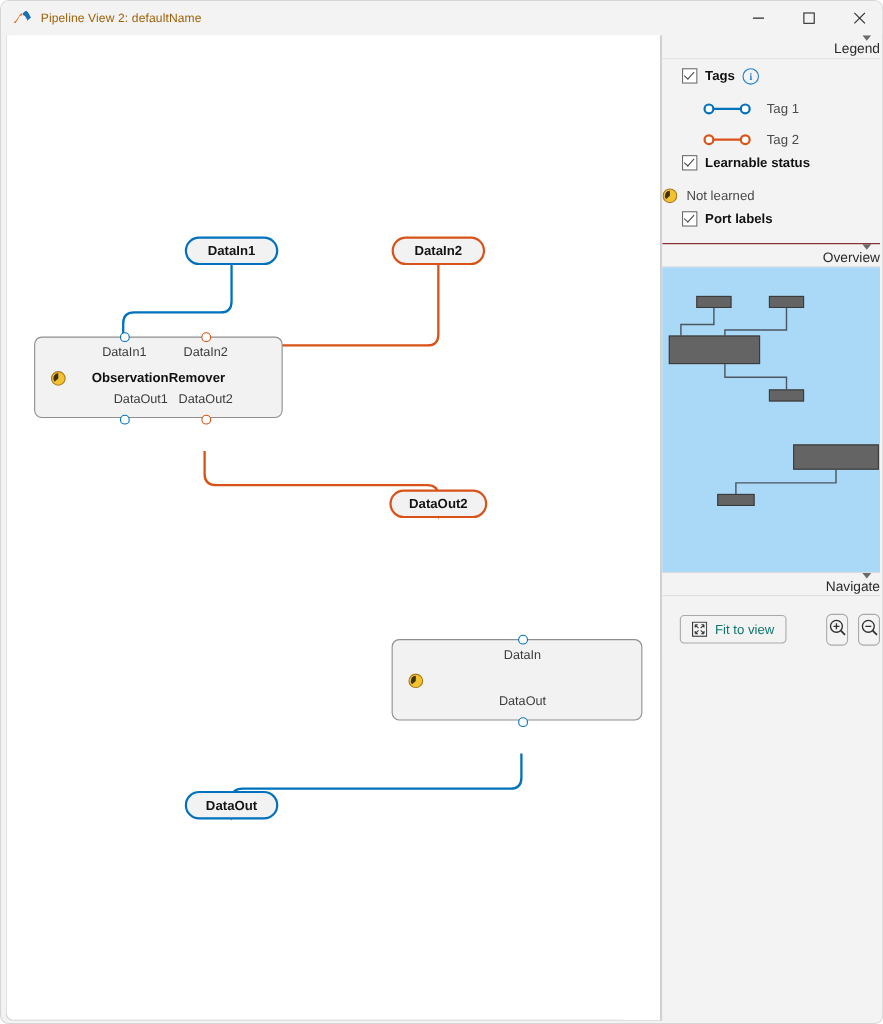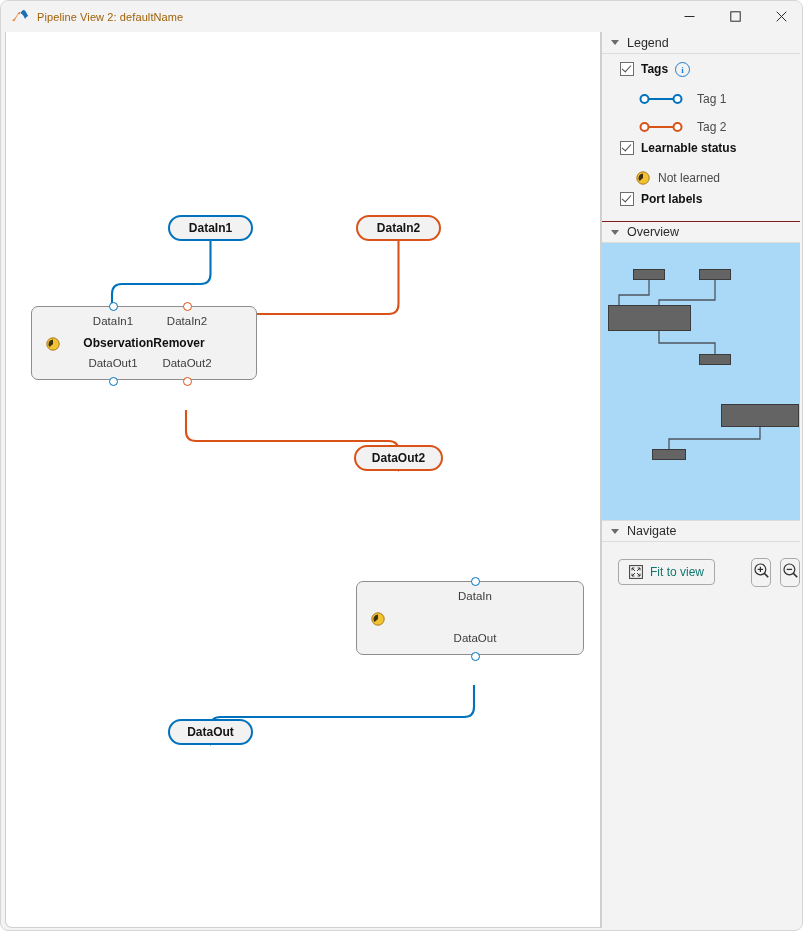--- a/index.html
+++ b/index.html
@@ -85,25 +85,26 @@
     background: #f3f3f3;
     box-sizing: border-box;
     border-left: 1px solid #d0d0d0;
     overflow: hidden;
   }
 
   
   .sect-head {
     height: 22px;
     display: flex;
-    align-items: center;
+    align-items: flex-end;
     background: #f3f3f3;
     border-bottom: 1px solid #dcdcdc;
     padding-left: 9px;
     box-sizing: border-box;
+    flex-direction: column;
   }
   .tri {
     width: 0; height: 0;
     border-left: 4.5px solid transparent;
     border-right: 4.5px solid transparent;
     border-top: 5px solid #6b6b6b;
     margin-right: 8px;
   }
   .sect-title {
     font-size: 12.5px;
@@ -164,21 +165,20 @@
   .tag-swatch { width: 44px; height: 12px; flex: 0 0 auto; }
   .tag-name {
     margin-left: 14px;
     font-size: 12px;
     color: #4a4a4a;
   }
   .status-row {
     display: flex;
     align-items: center;
     height: 28px;
-    padding-left: 34px;
   }
   .status-name {
     margin-left: 8px;
     font-size: 12px;
     color: #4a4a4a;
   }
   .clock {
     width: 14px; height: 14px;
     flex: 0 0 auto;
   }
@@ -366,21 +366,21 @@
         <div class="block" style="left:25px; top:274px; width:226px; height:74px;">
           <span class="badge-clock" style="left:14px; top:30px;">
             <svg width="14" height="14" viewBox="0 0 14 14">
               <circle cx="7" cy="7" r="6.2" fill="#F2C230" stroke="#A8791C" stroke-width="1"></circle>
               <path d="M7 7 L7 2.4 A4.6 4.6 0 0 0 3.6 10 Z" fill="#3d3112"></path>
             </svg>
           </span>
           <span class="block-name" style="top:29px;">ObservationRemover</span>
           <span class="port-label" style="left:41px; top:8px; width:80px;">DataIn1</span>
           <span class="port-label" style="left:115px; top:8px; width:80px;">DataIn2</span>
-          <span class="port-label" style="left:41px; top:50px; width:80px;">DataOut1</span>
+          <span class="port-label" style="left:56px; top:50px; width:80px;">DataOut1</span>
           <span class="port-label" style="left:115px; top:50px; width:80px;">DataOut2</span>
           <span class="port-dot" style="left:76.5px; top:-5.5px; border:1.8px solid #0072BD;"></span>
           <span class="port-dot" style="left:150.5px; top:-5.5px; border:1.8px solid #D95319;"></span>
           <span class="port-dot" style="left:76.5px; top:69.5px; border:1.8px solid #0072BD;"></span>
           <span class="port-dot" style="left:150.5px; top:69.5px; border:1.8px solid #D95319;"></span>
         </div>
 
         <div class="block" style="left:350px; top:549px; width:228px; height:74px;">
           <span class="badge-clock" style="left:14px; top:30px;">
             <svg width="14" height="14" viewBox="0 0 14 14">

